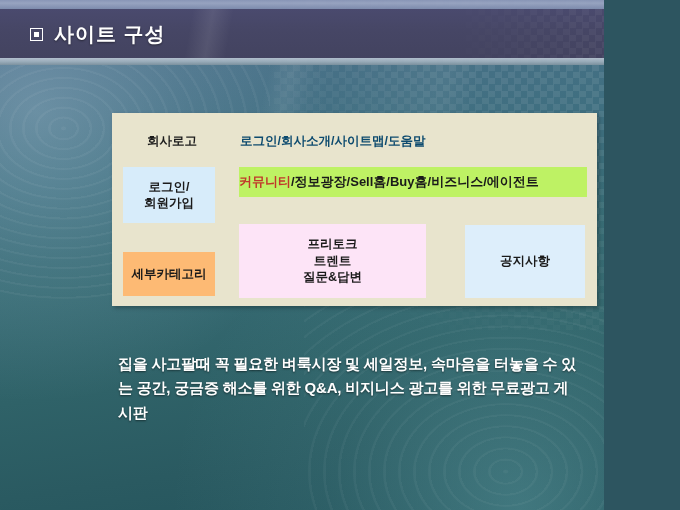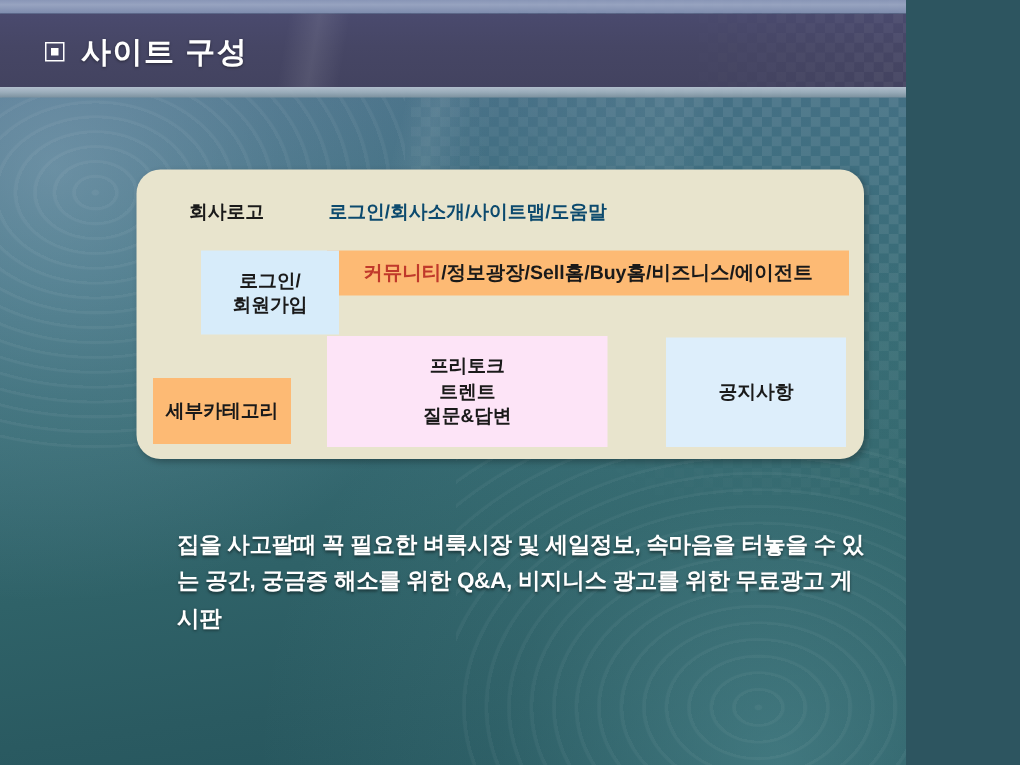--- a/index.html
+++ b/index.html
@@ -100,24 +100,23 @@
   }
   .bullet-sq i{display:block;width:5px;height:5px;background:#ffffff;}
   .title-text{
     color:#ffffff;font-size:20px;font-weight:bold;letter-spacing:1px;
     text-shadow:0 1px 2px rgba(0,0,0,.45);
     white-space:nowrap;
   }
 
   
   .panel{
-    position:absolute;left:91px;top:113px;width:485px;height:193px;
+    position:absolute;left:112px;top:113px;width:485px;height:193px;
     background:#e8e4cd;
     box-shadow:2px 2px 4px rgba(0,0,0,.28);
-    border-radius:16px;
   }
 
   
   .logo-cell{
     position:absolute;left:12px;top:14px;width:96px;height:28px;
     display:flex;align-items:center;justify-content:center;
     font-size:12.5px;font-weight:bold;color:#1a1a1a;white-space:nowrap;
   }
   .toplinks{
     position:absolute;left:128px;top:14px;height:28px;
@@ -127,33 +126,33 @@
   .searchbox{
     position:absolute;left:348px;top:15px;width:125px;height:22px;
     background:#ffffff;
     display:flex;align-items:center;justify-content:center;
     font-size:12.5px;font-weight:bold;color:#1a1a1a;white-space:nowrap;
   }
 
   
   .navbar{
     position:absolute;left:127px;top:54px;width:348px;height:30px;
-    background:#fdba74;
-    display:flex;align-items:center;justify-content:center;
+    background:#bef264;
+    display:flex;align-items:center;
     font-size:13px;font-weight:bold;color:#1a1a1a;white-space:nowrap;
   }
   .navbar .hot{color:#c0392b;}
 
   
   .bx{
     position:absolute;box-sizing:border-box;
     display:flex;flex-direction:column;align-items:center;justify-content:center;
     font-weight:bold;color:#1a1a1a;text-align:center;line-height:1.32;
   }
-  .box-login   {left:11px; top:54px;  width:92px; height:56px; background:#d7ecfa; font-size:12.5px;margin-left:32px;}
+  .box-login   {left:11px; top:54px;  width:92px; height:56px; background:#d7ecfa; font-size:12.5px;}
   .box-subcat  {left:11px; top:139px; width:92px; height:44px; background:#fdba74; font-size:12.5px;}
   .box-center  {left:127px;top:111px; width:187px;height:74px; background:#fde4f7; font-size:12.5px;}
   .box-notice  {left:353px;top:112px; width:120px;height:73px; background:#ddeefb; font-size:12.5px;}
 
   
   .caption{
     position:absolute;left:118px;top:352px;width:462px;
     color:#ffffff;font-size:15px;font-weight:bold;line-height:1.62;
     letter-spacing:-0.2px;
     text-shadow:0 1px 2px rgba(0,0,0,.5);

